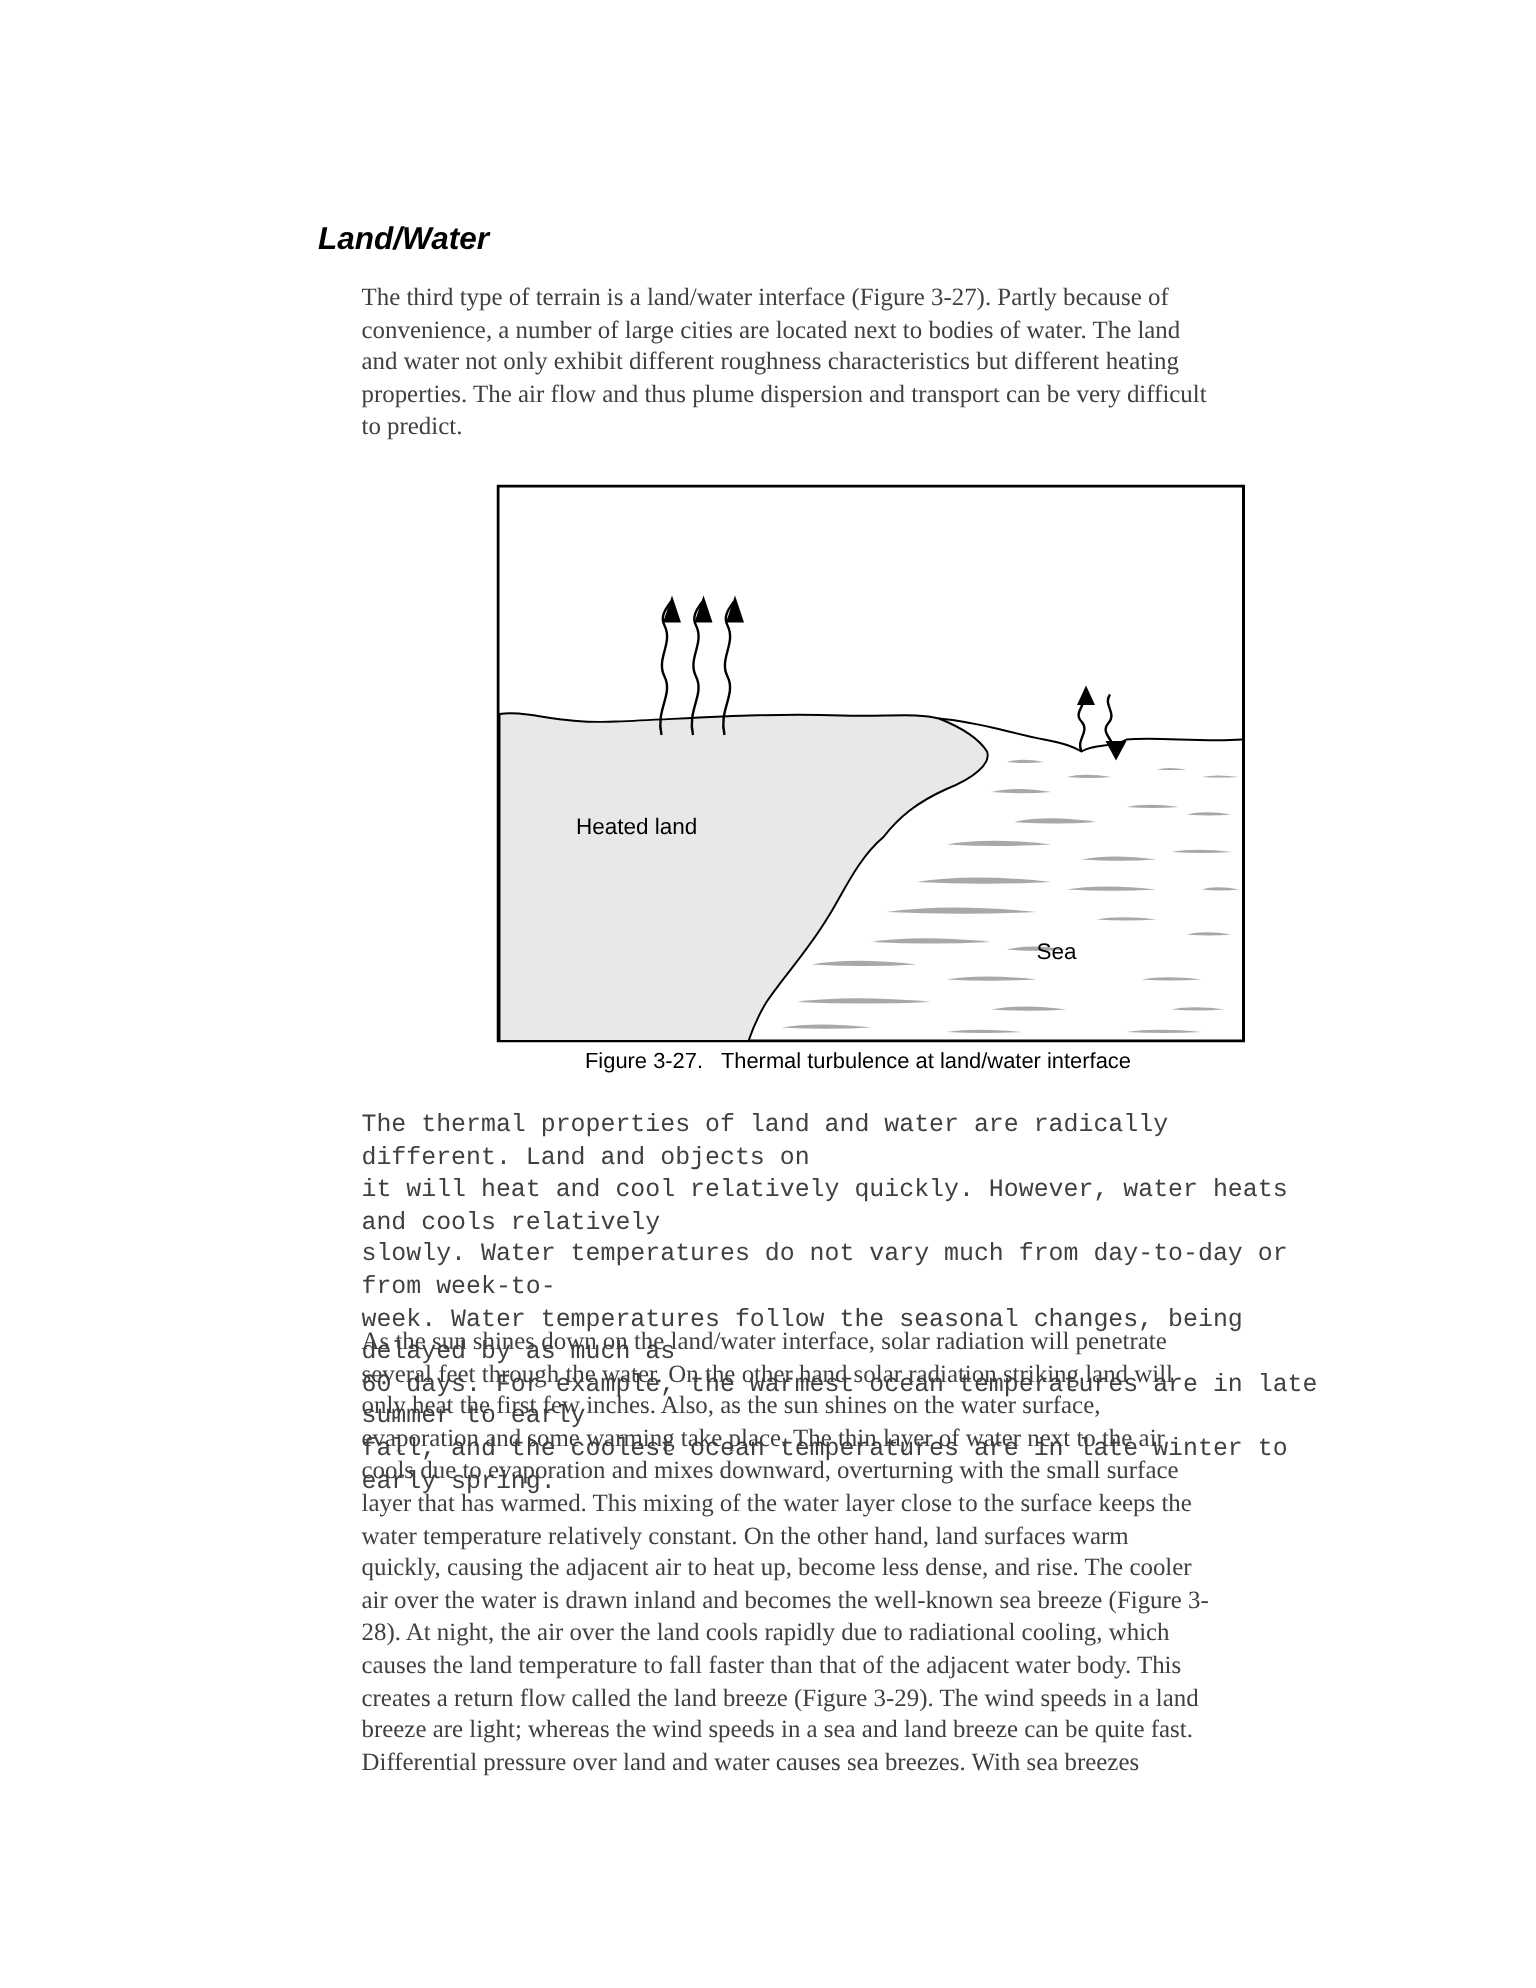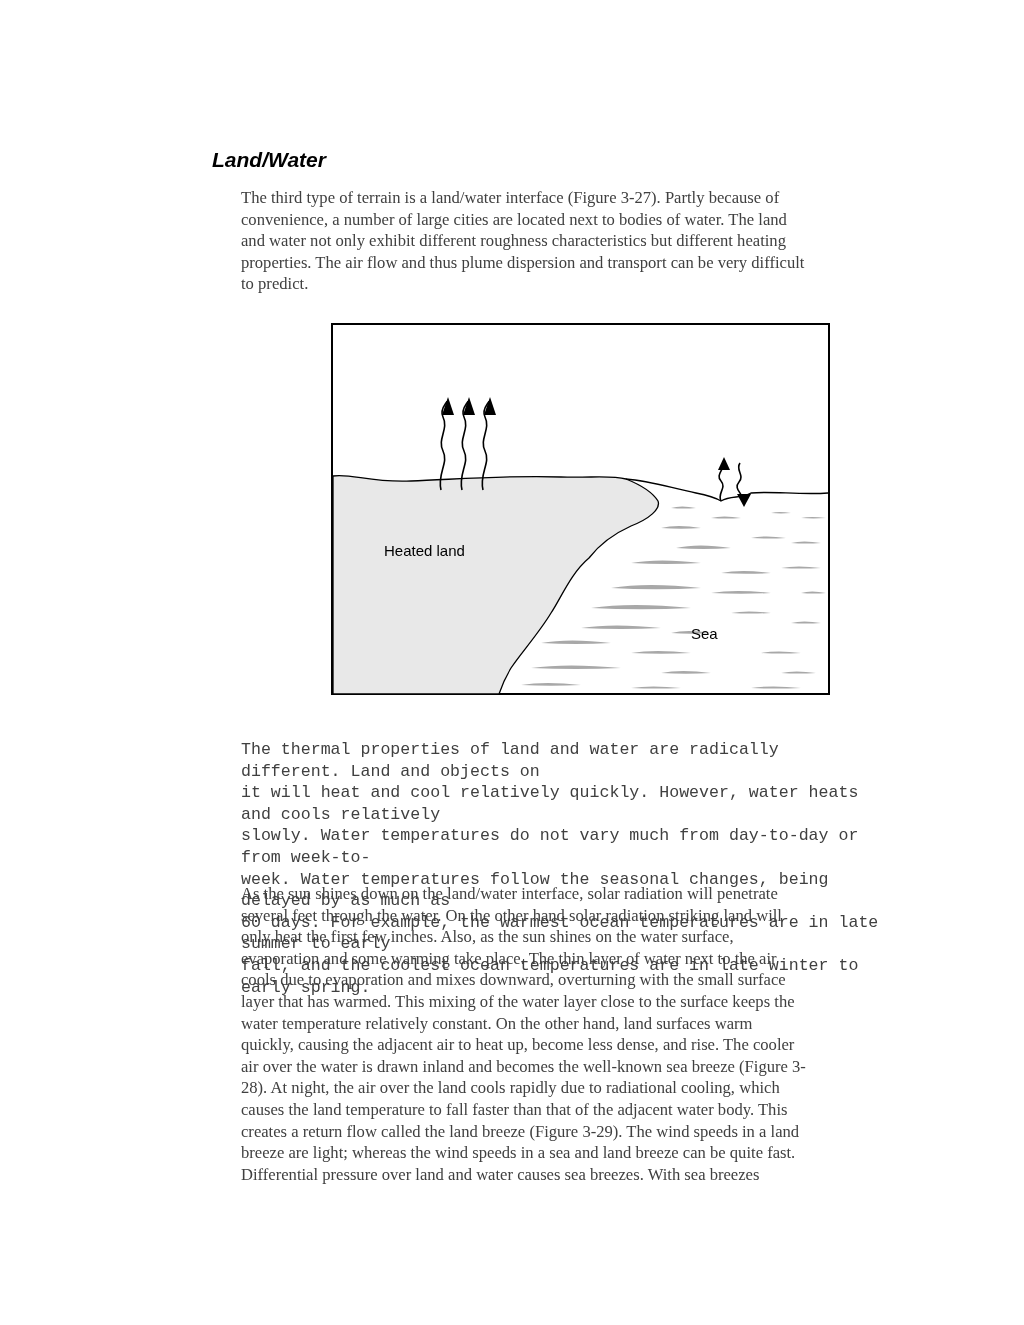--- a/index.html
+++ b/index.html
@@ -99,20 +99,21 @@
         <path d="M409,140 C404,147 414,152 408,159 C402,166 412,170 411,176"></path>
       </g>
       <polygon points="393,134 387,147 399,147" fill="#000"></polygon>
           <polygon points="413,184 406,171 420,171" fill="#000"></polygon>
 
       <text class="fig-label" x="53" y="233">Heated land</text>
       <text class="fig-label" x="360" y="316">Sea</text>
     </svg>
   </div>
 
+  <div class="caption">Figure 3-27.   Thermal turbulence at land/water interface</div>
 
   <p class="para" id="p2">The thermal properties of land and water are radically different. Land and objects on
 it will heat and cool relatively quickly. However, water heats and cools relatively
 slowly. Water temperatures do not vary much from day-to-day or from week-to-
 week. Water temperatures follow the seasonal changes, being delayed by as much as
 60 days. For example, the warmest ocean temperatures are in late summer to early
 fall, and the coolest ocean temperatures are in late winter to early spring.</p>
   <p class="para" id="p3">As the sun shines down on the land/water interface, solar radiation will penetrate
 several feet through the water.  On the other hand solar radiation striking land will
 only heat the first few inches.  Also, as the sun shines on the water surface,

